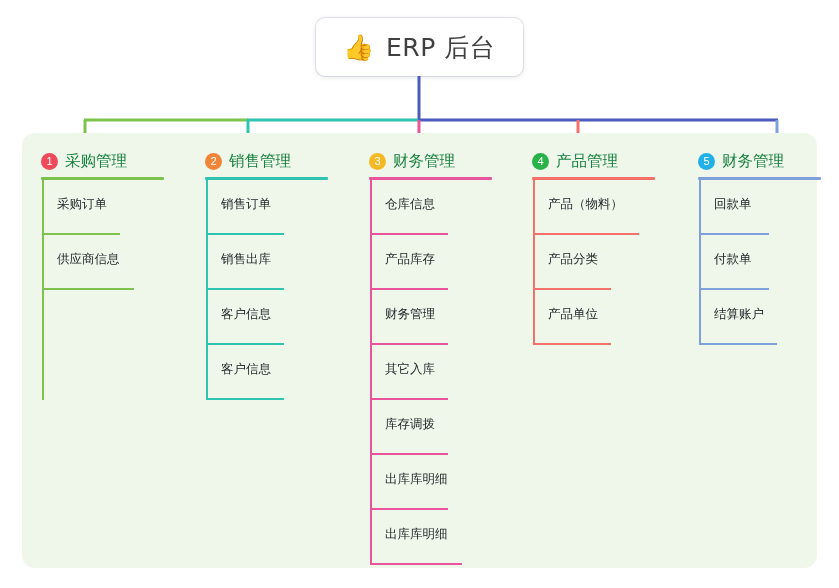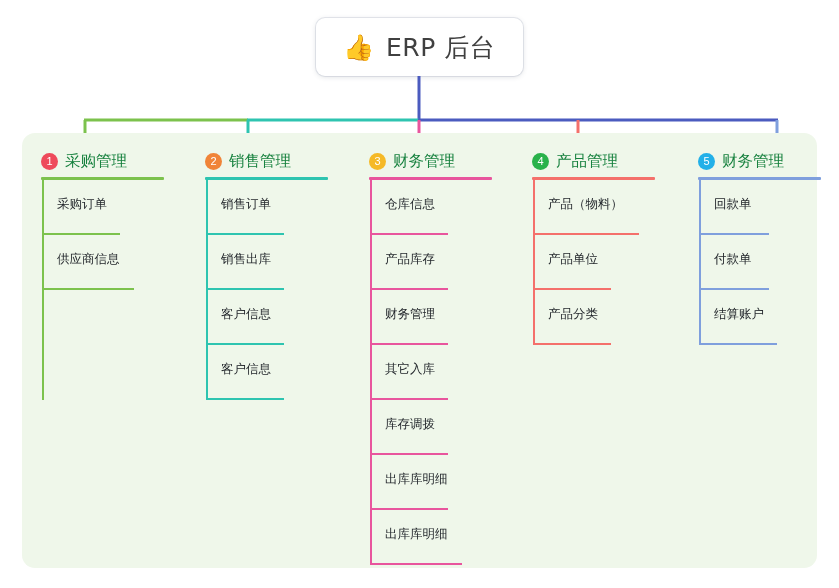--- a/index.html
+++ b/index.html
@@ -184,27 +184,27 @@
         <span class="col-title">产品管理</span>
       </div>
       <div class="head-rule" style="background: rgb(244, 112, 107); width: 123px;"></div>
       <div class="branch">
         <div class="spine" style="background: rgb(244, 112, 107); height: 165px;"></div>
         <div class="leaf">
           <span class="leaf-label">产品（物料）</span>
           <div class="leaf-rule" style="background: rgb(244, 112, 107); width: 106px;"></div>
         </div>
         <div class="leaf">
+          <span class="leaf-label">产品分类</span>
+          <div class="leaf-rule" style="background: rgb(244, 112, 107); width: 78px;"></div>
+        </div>
+        <div class="leaf">
           <span class="leaf-label">产品单位</span>
           <div class="leaf-rule" style="background: rgb(244, 112, 107); width: 78px;"></div>
         </div>
-        <div class="leaf">
-          <span class="leaf-label">产品分类</span>
-          <div class="leaf-rule" style="background: rgb(244, 112, 107); width: 78px;"></div>
-        </div>
       </div>
     </div>
     <div class="column" style="left: 679px; width: 160px;">
       <div class="col-head">
         <span class="badge" style="background: rgb(34, 176, 232);">5</span>
         <span class="col-title">财务管理</span>
       </div>
       <div class="head-rule" style="background: rgb(127, 159, 221); width: 123px;"></div>
       <div class="branch">
         <div class="spine" style="background: rgb(127, 159, 221); height: 165px;"></div>

